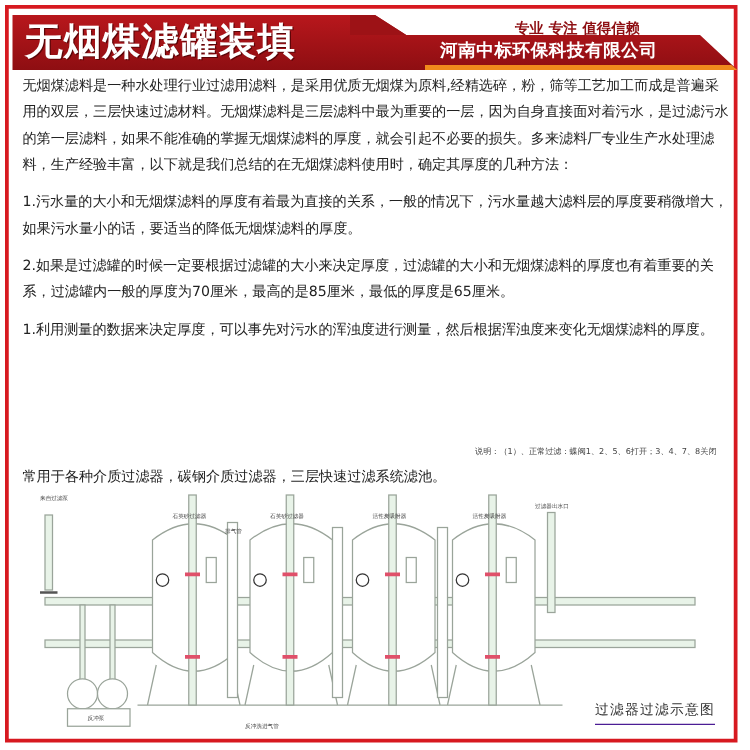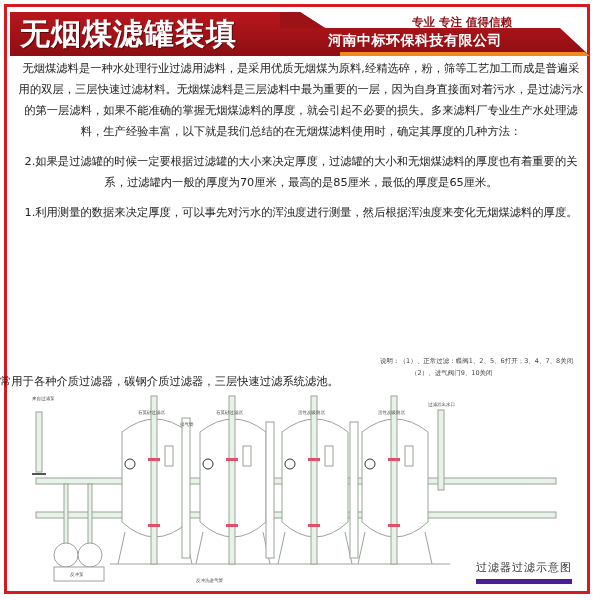--- a/index.html
+++ b/index.html
@@ -3,28 +3,28 @@
   <meta charset="utf-8">
   <style>
     html, body { margin: 0; padding: 0; background: #ffffff; }
     body { width: 600px; height: 600px; overflow: hidden; position: relative; font-family: "DejaVu Sans", "Liberation Sans", sans-serif; }
     .frame { position: absolute; left: 4px; top: 4px; width: 586px; height: 590px; border: 3px solid #d71920; box-sizing: border-box; }
     .banner { position: absolute; left: 10px; top: 12px; width: 580px; height: 44px; text-align: center; }
     .banner-title-bg { position: absolute; left: 0; top: 0; width: 290px; height: 44px; background: linear-gradient(180deg, #b8171c 0%, #8e0e12 100%); }
     .banner-right-bg { position: absolute; left: 270px; top: 0; width: 310px; height: 44px; }
     .banner-title { position: absolute; left: 10px; top: 2px; font-family: "DejaVu Serif", "Liberation Serif", serif; font-weight: bold; font-size: 30px; color: #ffffff; letter-spacing: 1px; line-height: 40px; text-shadow: 1px 1px 0 #5a0508; }
     .banner-slogan { position: absolute; right: 78px; top: 3px; font-family: "DejaVu Serif", "Liberation Serif", serif; font-weight: bold; font-size: 11.5px; color: #8e0e12; margin-left: 32px; }
-    .banner-company { position: absolute; right: 88px; top: 20px; font-family: "DejaVu Serif", "Liberation Serif", serif; font-weight: bold; font-size: 14px; color: #ffffff; letter-spacing: 0.5px; }
-    .content { position: absolute; left: 18px; top: 58px; width: 566px; font-size: 11.3px; color: #222; line-height: 21px; text-align: center; }
+    .banner-company { position: absolute; right: 64px; top: 20px; font-family: "DejaVu Serif", "Liberation Serif", serif; font-weight: bold; font-size: 14px; color: #ffffff; letter-spacing: 0.5px; }
+    .content { position: absolute; left: 18px; top: 58px; width: 566px; font-size: 11.3px; color: #222; line-height: 21px; }
     .content p { margin: 0 0 9px 0; }
     .note { position: absolute; left: 380px; top: 355px; font-size: 6.5px; color: #444; line-height: 12px; }
     .note .l2 { padding-left: 31px; }
-    .last-line { position: absolute; left: 0; top: 374px; font-size: 11.3px; color: #222; }
+    .last-line { position: absolute; left: 18px; top: 374px; font-size: 11.3px; color: #222; }
     .diagram { position: absolute; left: 10px; top: 392px; width: 580px; height: 200px; }
-    .caption { position: absolute; left: 476px; top: 560px; font-size: 11px; color: #333; letter-spacing: 1px; padding-bottom: 4px; border-bottom: 5px solid #4c1d95; }
+    .caption { position: absolute; left: 476px; top: 560px; font-size: 11px; color: #333; letter-spacing: 1px; padding-bottom: 4px; border-bottom: 1px solid #4c1d95; }
   </style>
 </head>
 <body>
 
 <div class="frame"></div>
 
 <div class="banner">
   <div class="banner-title-bg"></div>
   <svg class="banner-right-bg" viewBox="0 0 310 44" width="310" height="44">
     <defs>
@@ -37,27 +37,27 @@
     <polygon points="0,0 20,0 45,16 0,16" fill="#9d1216"></polygon>
     <polygon points="60,40 305,40 310,44 60,44" fill="#f08a1c"></polygon>
   </svg>
   <div class="banner-title">无烟煤滤罐装填</div>
   <div class="banner-slogan">专业 专注 值得信赖</div>
   <div class="banner-company">河南中标环保科技有限公司</div>
 </div>
 
 <div class="content">
   <p>无烟煤滤料是一种水处理行业过滤用滤料，是采用优质无烟煤为原料,经精选碎，粉，筛等工艺加工而成是普遍采用的双层，三层快速过滤材料。无烟煤滤料是三层滤料中最为重要的一层，因为自身直接面对着污水，是过滤污水的第一层滤料，如果不能准确的掌握无烟煤滤料的厚度，就会引起不必要的损失。多来滤料厂专业生产水处理滤料，生产经验丰富，以下就是我们总结的在无烟煤滤料使用时，确定其厚度的几种方法：</p>
+  <p>1.污水量的大小和无烟煤滤料的厚度有着最为直接的关系，一般的情况下，污水量越大滤料层的厚度要稍微增大，如果污水量小的话，要适当的降低无烟煤滤料的厚度。</p>
   <p>2.如果是过滤罐的时候一定要根据过滤罐的大小来决定厚度，过滤罐的大小和无烟煤滤料的厚度也有着重要的关系，过滤罐内一般的厚度为70厘米，最高的是85厘米，最低的厚度是65厘米。</p>
   <p>1.利用测量的数据来决定厚度，可以事先对污水的浑浊度进行测量，然后根据浑浊度来变化无烟煤滤料的厚度。</p>
 </div>
 
 <div class="note">
   <div>说明：（1）、正常过滤：蝶阀1、2、5、6打开；3、4、7、8关闭</div>
-  <div class="l2">（2）、进气阀门9、10关闭</div>
 </div>
 
 <div class="last-line">常用于各种介质过滤器，碳钢介质过滤器，三层快速过滤系统滤池。</div>
 
 <svg class="diagram" viewBox="0 0 580 200" width="580" height="200">
   <g stroke="#9aa49a" fill="none" stroke-width="1">
 
     <rect x="26" y="20" width="6" height="60" fill="#e8f3e8"></rect>
     <line x1="22" y1="82" x2="36" y2="82" stroke="#555" stroke-width="2"></line>
 

